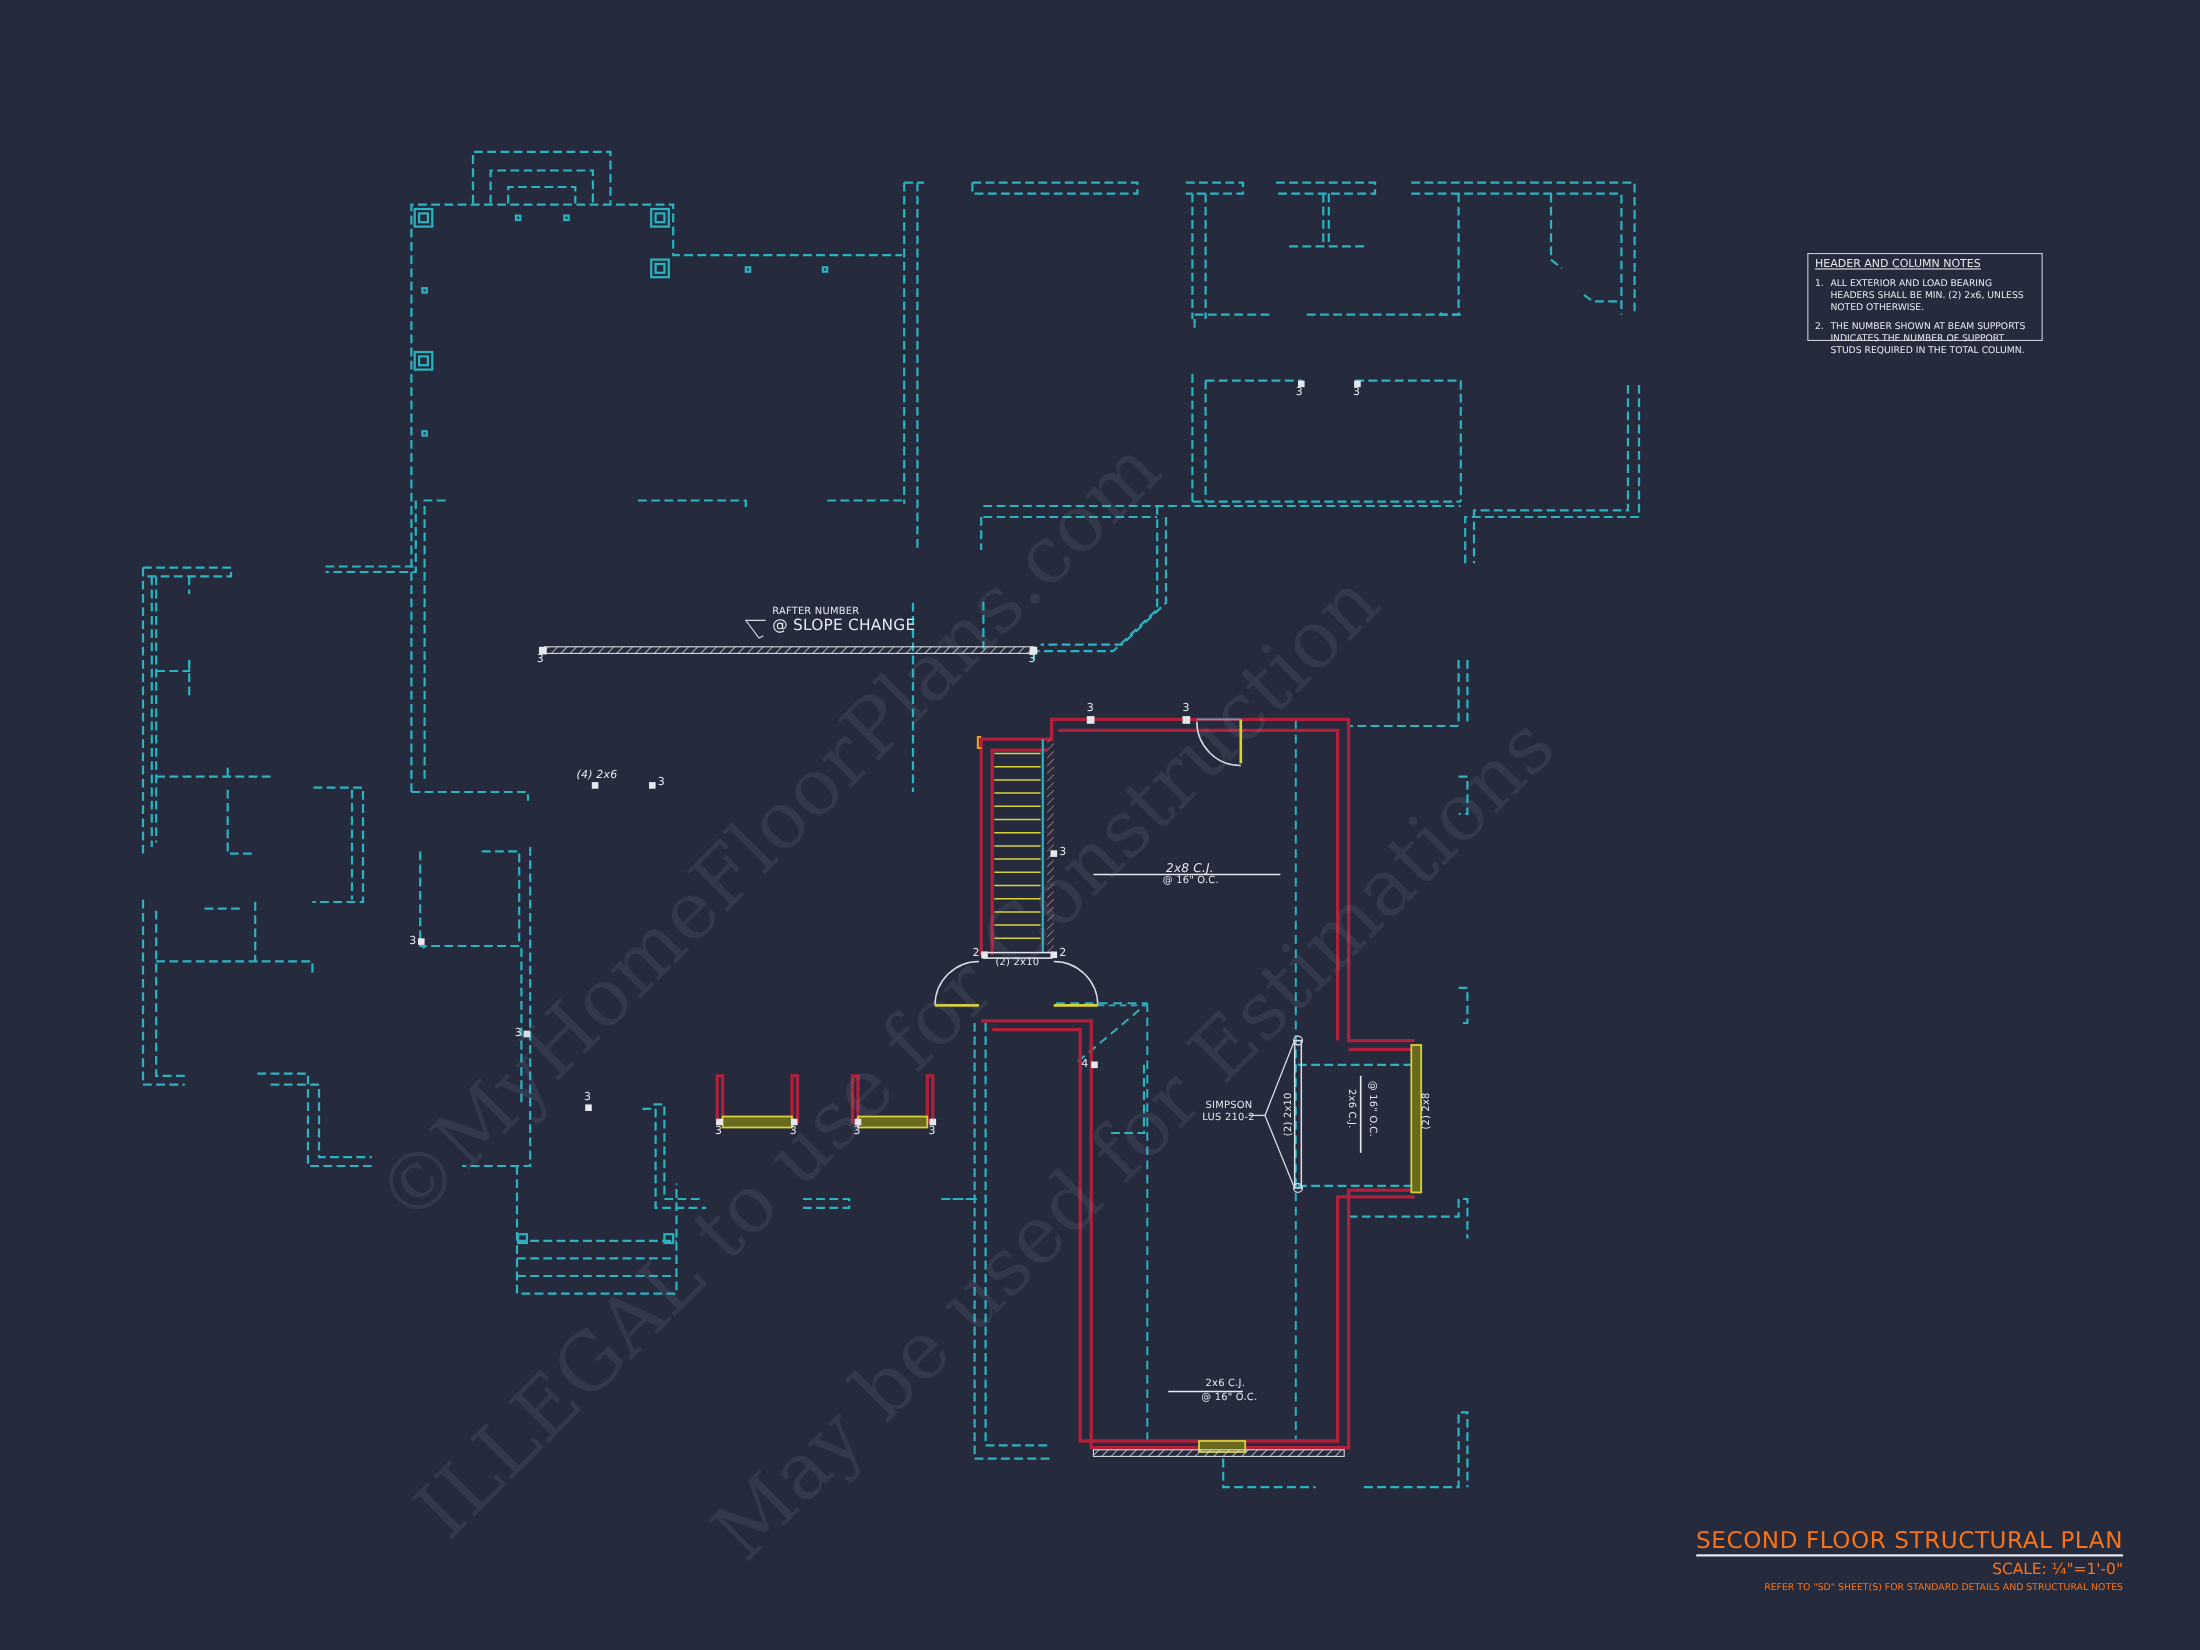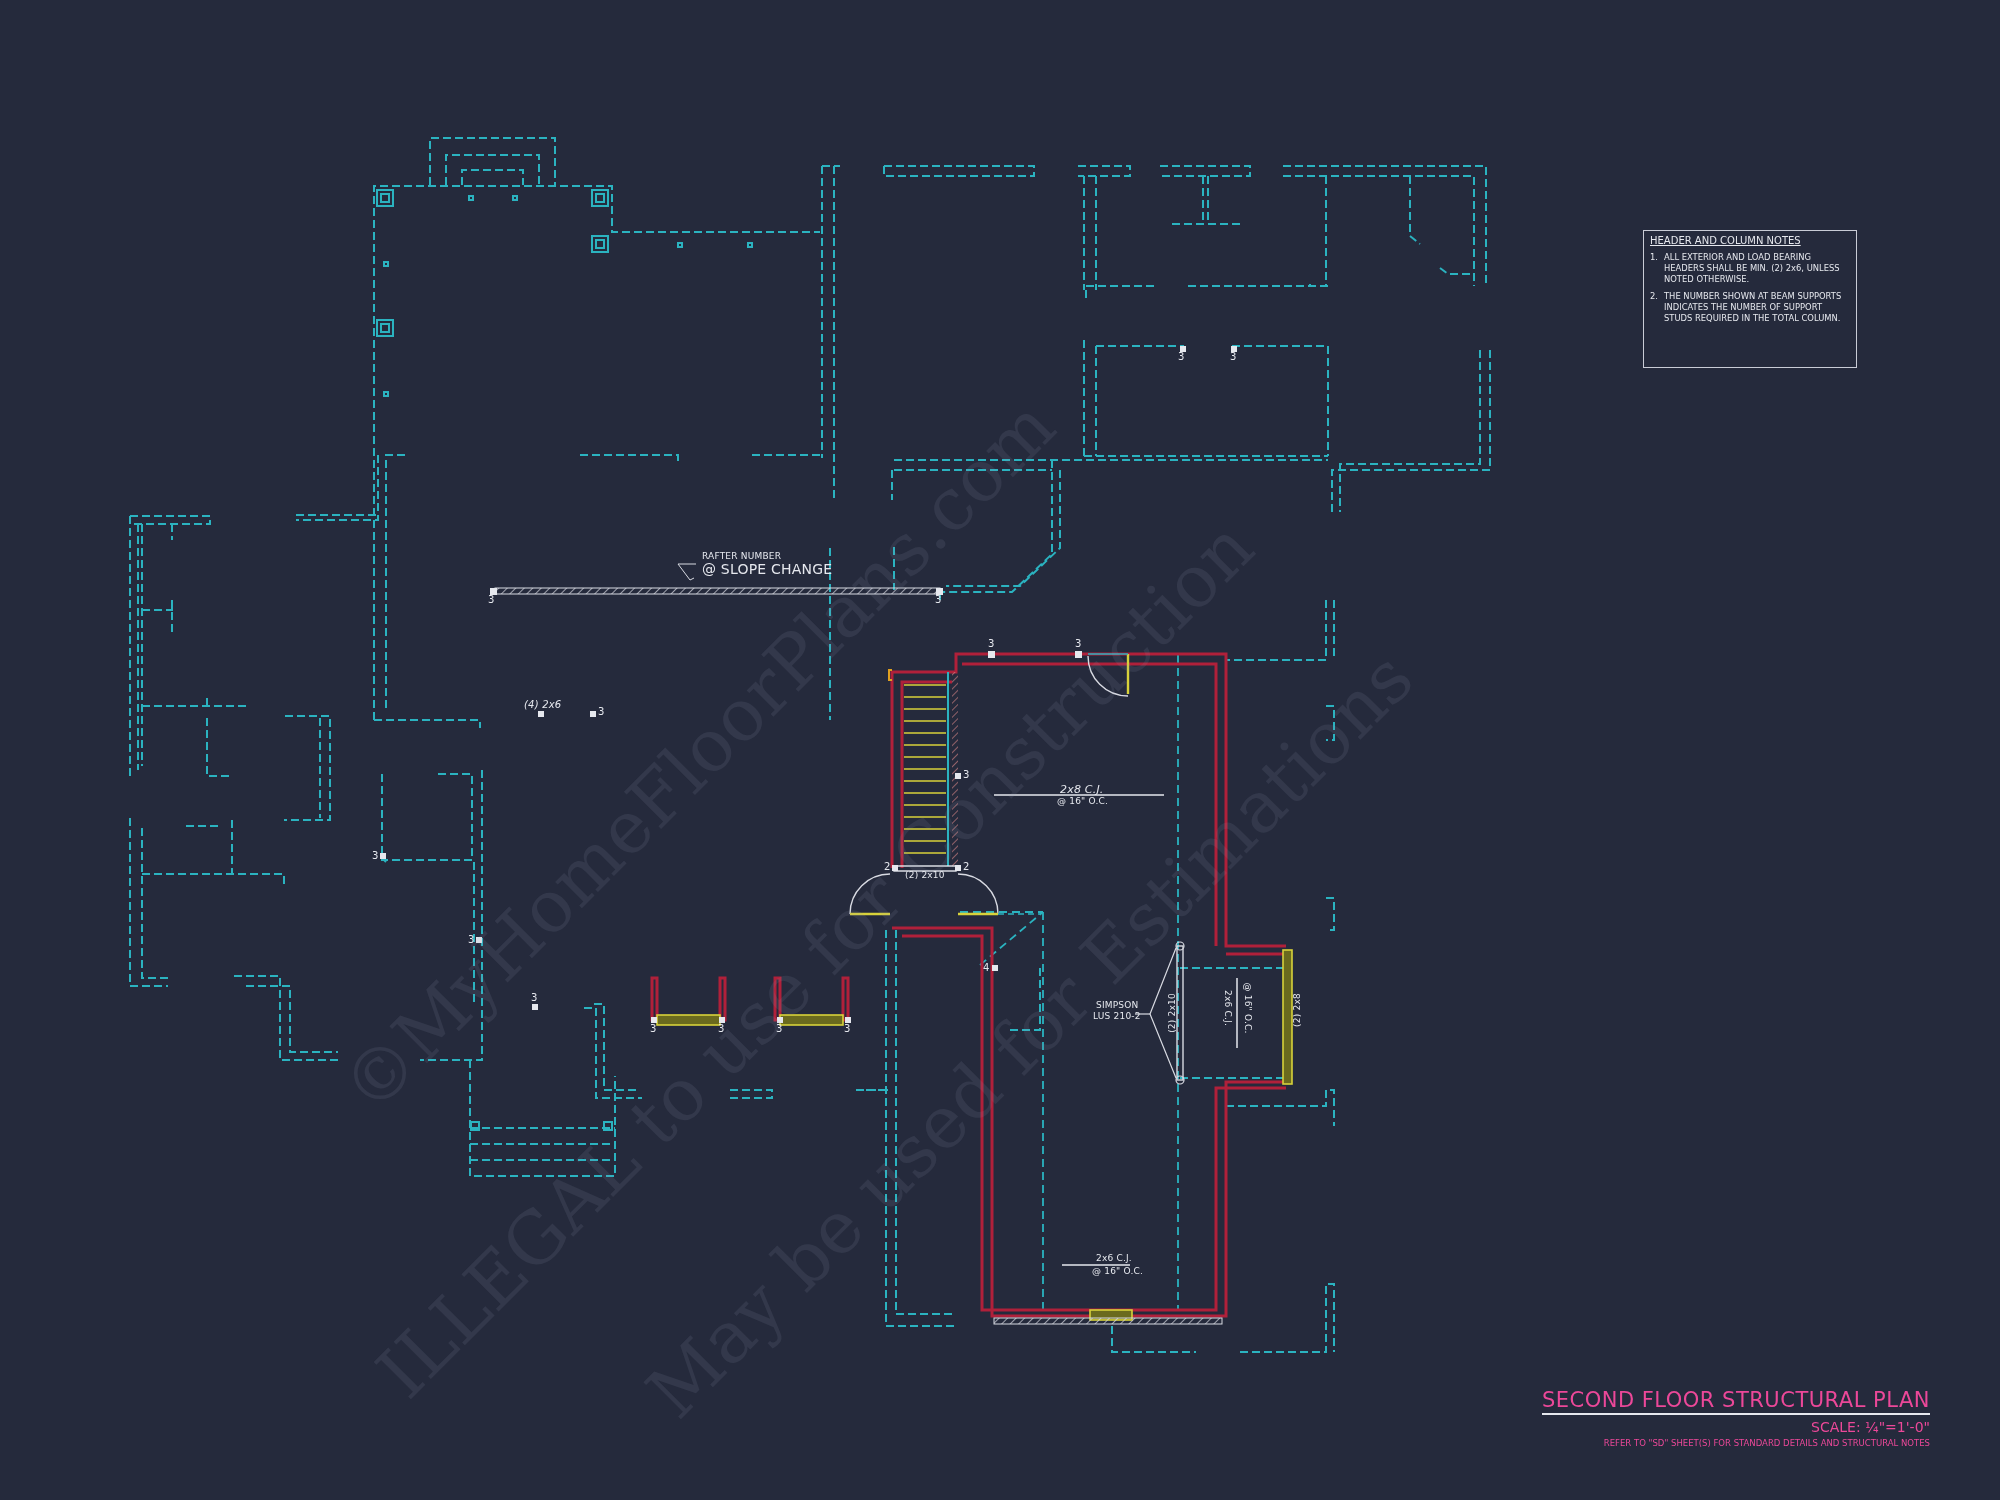--- a/index.html
+++ b/index.html
@@ -1,23 +1,23 @@
 <!DOCTYPE html>
 <html><head>
 <meta charset="utf-8">
 <style>
   html,body{margin:0;padding:0;background:#252a3c;}
   body{width:2000px;height:1500px;overflow:hidden;position:relative;font-family:"DejaVu Sans",sans-serif;}
   #canvas{position:absolute;left:0;top:0;width:2000px;height:1500px;}
   .lbl{position:absolute;color:#e6e8ee;font-family:"DejaVu Sans",sans-serif;white-space:nowrap;letter-spacing:0.2px;}
-  .notes-box{position:absolute;left:1643px;top:230px;width:214px;height:138px;border:1.5px solid #c9ccd6;box-sizing:border-box;padding:4px 6px;color:#e6e8ee;}
+  .notes-box{position:absolute;left:1643px;top:230px;width:214px;height:80px;border:1.5px solid #c9ccd6;box-sizing:border-box;padding:4px 6px;color:#e6e8ee;}
   .notes-title{font-size:10px;text-decoration:underline;margin-bottom:6px;}
   .note{font-size:8.4px;line-height:11px;display:flex;margin-bottom:6px;}
   .note .n{width:14px;flex:none;}
-  .title-block{position:absolute;right:70px;top:1388px;text-align:right;color:#ec4899;}
+  .title-block{position:absolute;right:70px;top:1388px;text-align:right;color:#f97316;}
   .plan-title{font-size:21px;letter-spacing:0.5px;border-bottom:2px solid #e6e8ee;padding-bottom:1px;display:inline-block;}
   .scale{font-size:14px;margin-top:4px;}
   .refer{font-size:8.5px;margin-top:3px;}
   .wm{position:absolute;color:rgba(150,155,175,0.13);font-family:"DejaVu Serif",serif;white-space:nowrap;transform-origin:left bottom;pointer-events:none;}
 </style>
 </head>
 <body>
 
 <svg id="canvas" viewBox="0 0 2000 1500" xmlns="http://www.w3.org/2000/svg">
   <defs>

